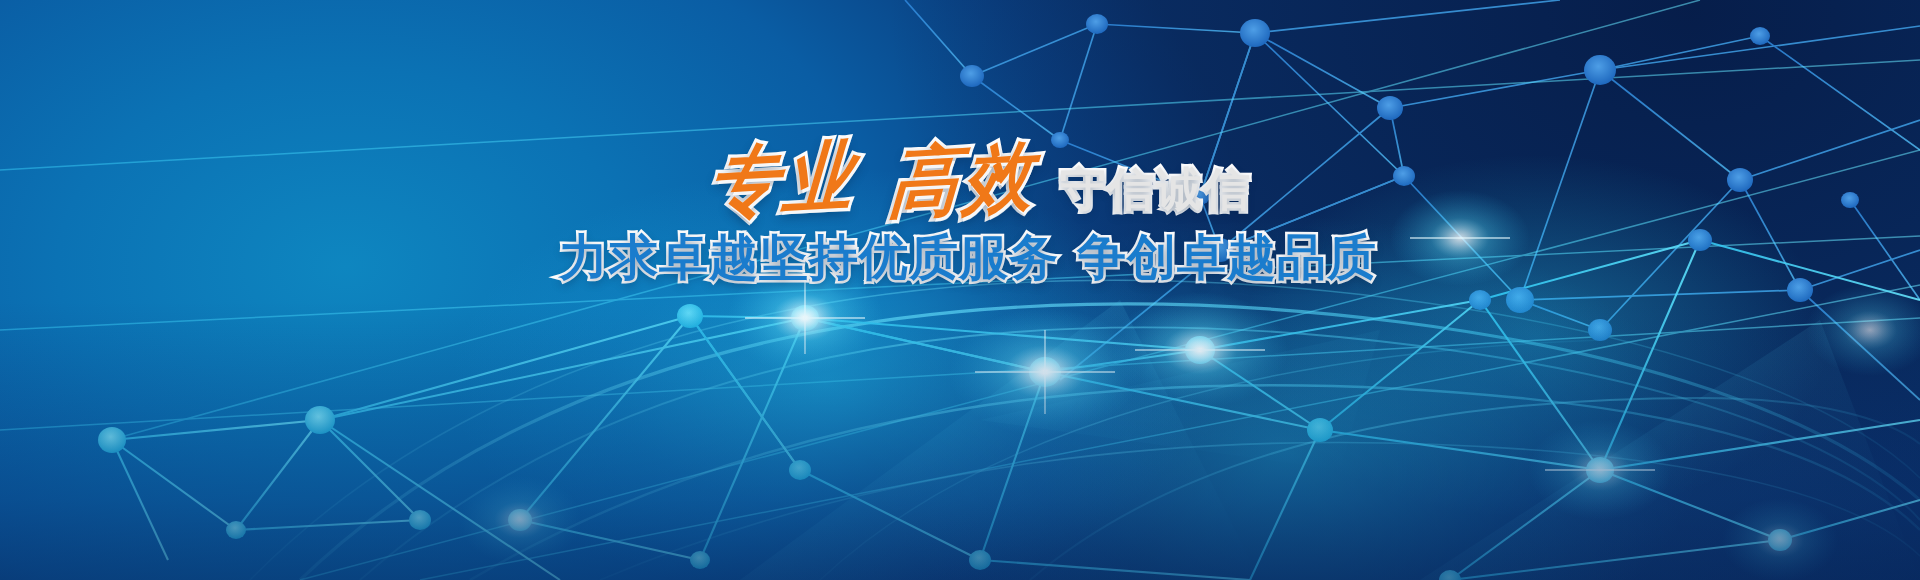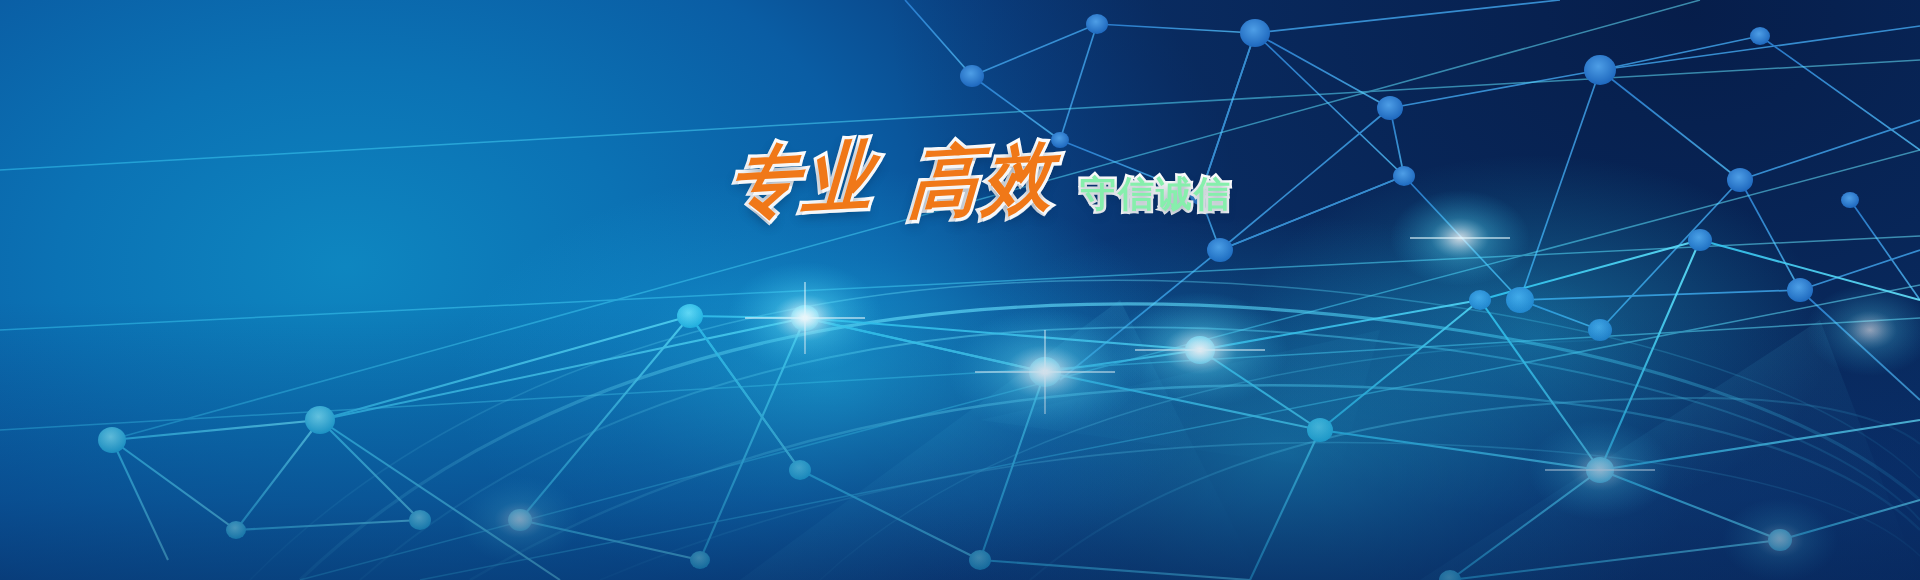--- a/index.html
+++ b/index.html
@@ -83,25 +83,25 @@
       2px 3px 0 rgba(255,255,255,.85),
       0 5px 10px rgba(3,30,66,.45);
     white-space:nowrap;
     display:inline-block;
   }
   .brush.b1 { margin-right:34px; }
   .brush.b2 { margin-right:26px; }
 
   .trust {
     font-family:"DejaVu Sans", sans-serif;
-    font-size:36px;
+    font-size:46px;
     font-weight:700;
     line-height:1;
     letter-spacing:2px;
-    color:#86efac;
+    color:#e5e5e5;
     -webkit-text-stroke:5px #ffffff;
     paint-order:stroke fill;
     text-shadow:0 4px 9px rgba(3,30,66,.4);
     white-space:nowrap;
     display:inline-block;
     margin-bottom:5px;
   }
 
   #subline {
     margin-top:16px;
@@ -341,15 +341,16 @@
   <div class="bg-layer" id="bg-bottomdeep"></div>
 
   <div id="text-block">
 
     <div id="headline-row">
       <span class="brush b1">专业</span>
       <span class="brush b2">高效</span>
       <span class="trust">守信诚信</span>
     </div>
 
+    <div id="subline">力求卓越坚持优质服务  争创卓越品质</div>
   </div>
 
 </div>
 
 </body></html>

